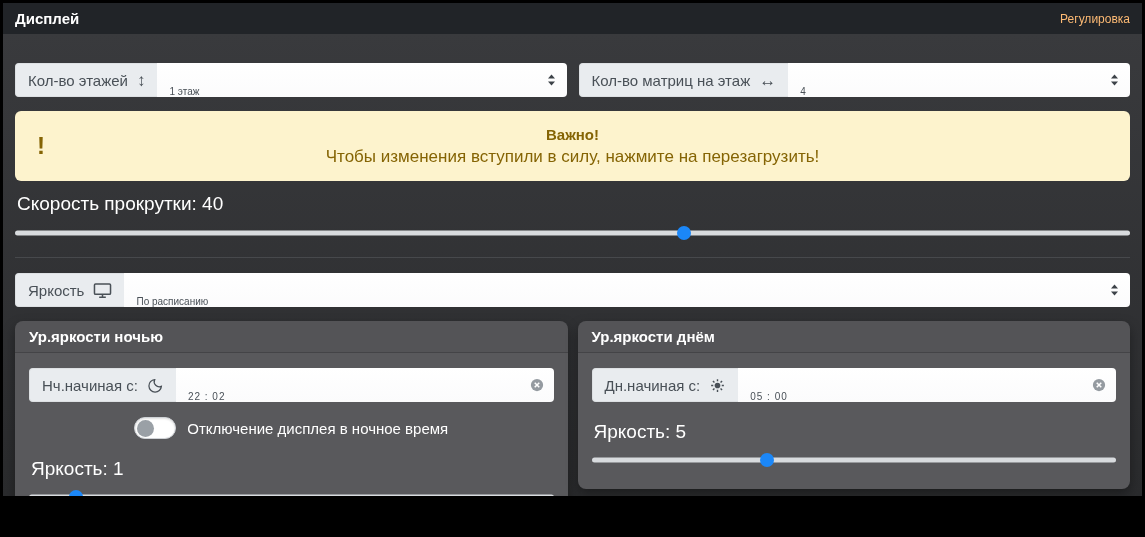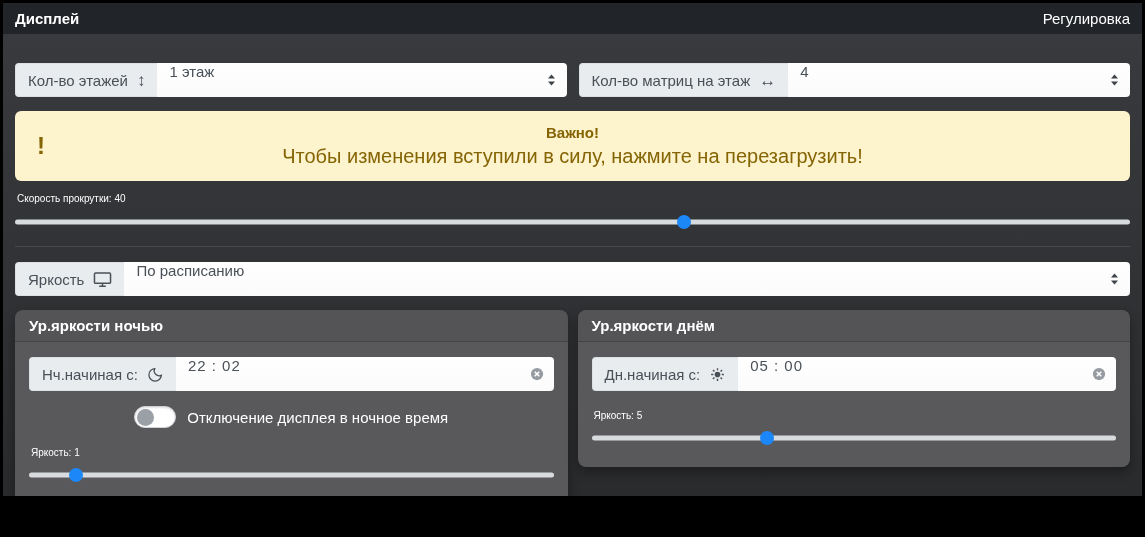--- a/index.html
+++ b/index.html
@@ -13,59 +13,59 @@
     overflow: hidden;
   }
 
   
   .titlebar {
     height: 31px; background: #212428;
     display: flex; align-items: center; justify-content: space-between;
     padding: 0 12px;
   }
   .titlebar .title { color: #fff; font-weight: bold; font-size: 15px; }
-  .titlebar .action { color: #ffffff; font-size: 15px; cursor: pointer; }
+  .titlebar .action { color: #fdba74; font-size: 12px; cursor: pointer; }
 
   .main { padding: 12px 12px 0 12px; margin-top: 16px; }
 
   
   .row-2 { display: flex; gap: 12px; }
   .row-2 > .input-group { flex: 1; }
   .input-group { display: flex; height: 34px; margin-top: 1px; }
   .ig-label {
     background: #e9ecef; color: #495057; font-size: 15px;
     display: flex; align-items: center; gap: 9px;
     padding: 0 12px; border-radius: 4px 0 0 4px; white-space: nowrap;
     border: 1px solid #dde0e3; border-right: none;
   }
   .ig-field {
     flex: 1; background: linear-gradient(#ffffff, #fbfbfc);
-    border-radius: 0 4px 4px 0; display: flex; align-items: flex-start;
-    padding: 0 12px; color: #495057; font-size: 15px; position: relative;
+    border-radius: 0 4px 4px 0; display: flex; align-items: flex-end;
+    padding: 0 12px; color: #495057; font-size: 10px; position: relative;
     cursor: pointer;
   }
   .ig-field .caret { position: absolute; right: 10px; top: 50%; transform: translateY(-50%); }
   .arrow-glyph { font-weight: bold; font-size: 17px; color: #495057; line-height: 1; }
 
   
   .alert {
     margin-top: 14px; background: #fdf3cd; border-radius: 6px;
     height: 70px; position: relative;
     display: flex; flex-direction: column; justify-content: center; text-align: center;
     color: #856404;
   }
   .alert .excl {
     position: absolute; left: 22px; top: 50%; transform: translateY(-50%);
     font-weight: bold; font-size: 24px;
   }
   .alert .alert-title { font-weight: bold; font-size: 15px; margin-bottom: 4px; }
-  .alert .alert-msg { font-size: 20px; }
-
-  
-  .slider-label { color: #fff; font-size: 10px; margin: 12px 2px 0 2px; }
+  .alert .alert-msg { font-size: 17px; }
+
+  
+  .slider-label { color: #fff; font-size: 19px; margin: 12px 2px 0 2px; }
   .slider { position: relative; height: 14px; margin-top: 11px; cursor: pointer; }
   .slider .track {
     position: absolute; left: 0; right: 0; top: 50%; transform: translateY(-50%);
     height: 5px; border-radius: 3px; background: #d8dbde;
   }
   .slider .thumb {
     position: absolute; top: 50%; width: 14px; height: 14px;
     border-radius: 50%; background: #1b87f8;
     transform: translate(-50%, -50%);
   }

